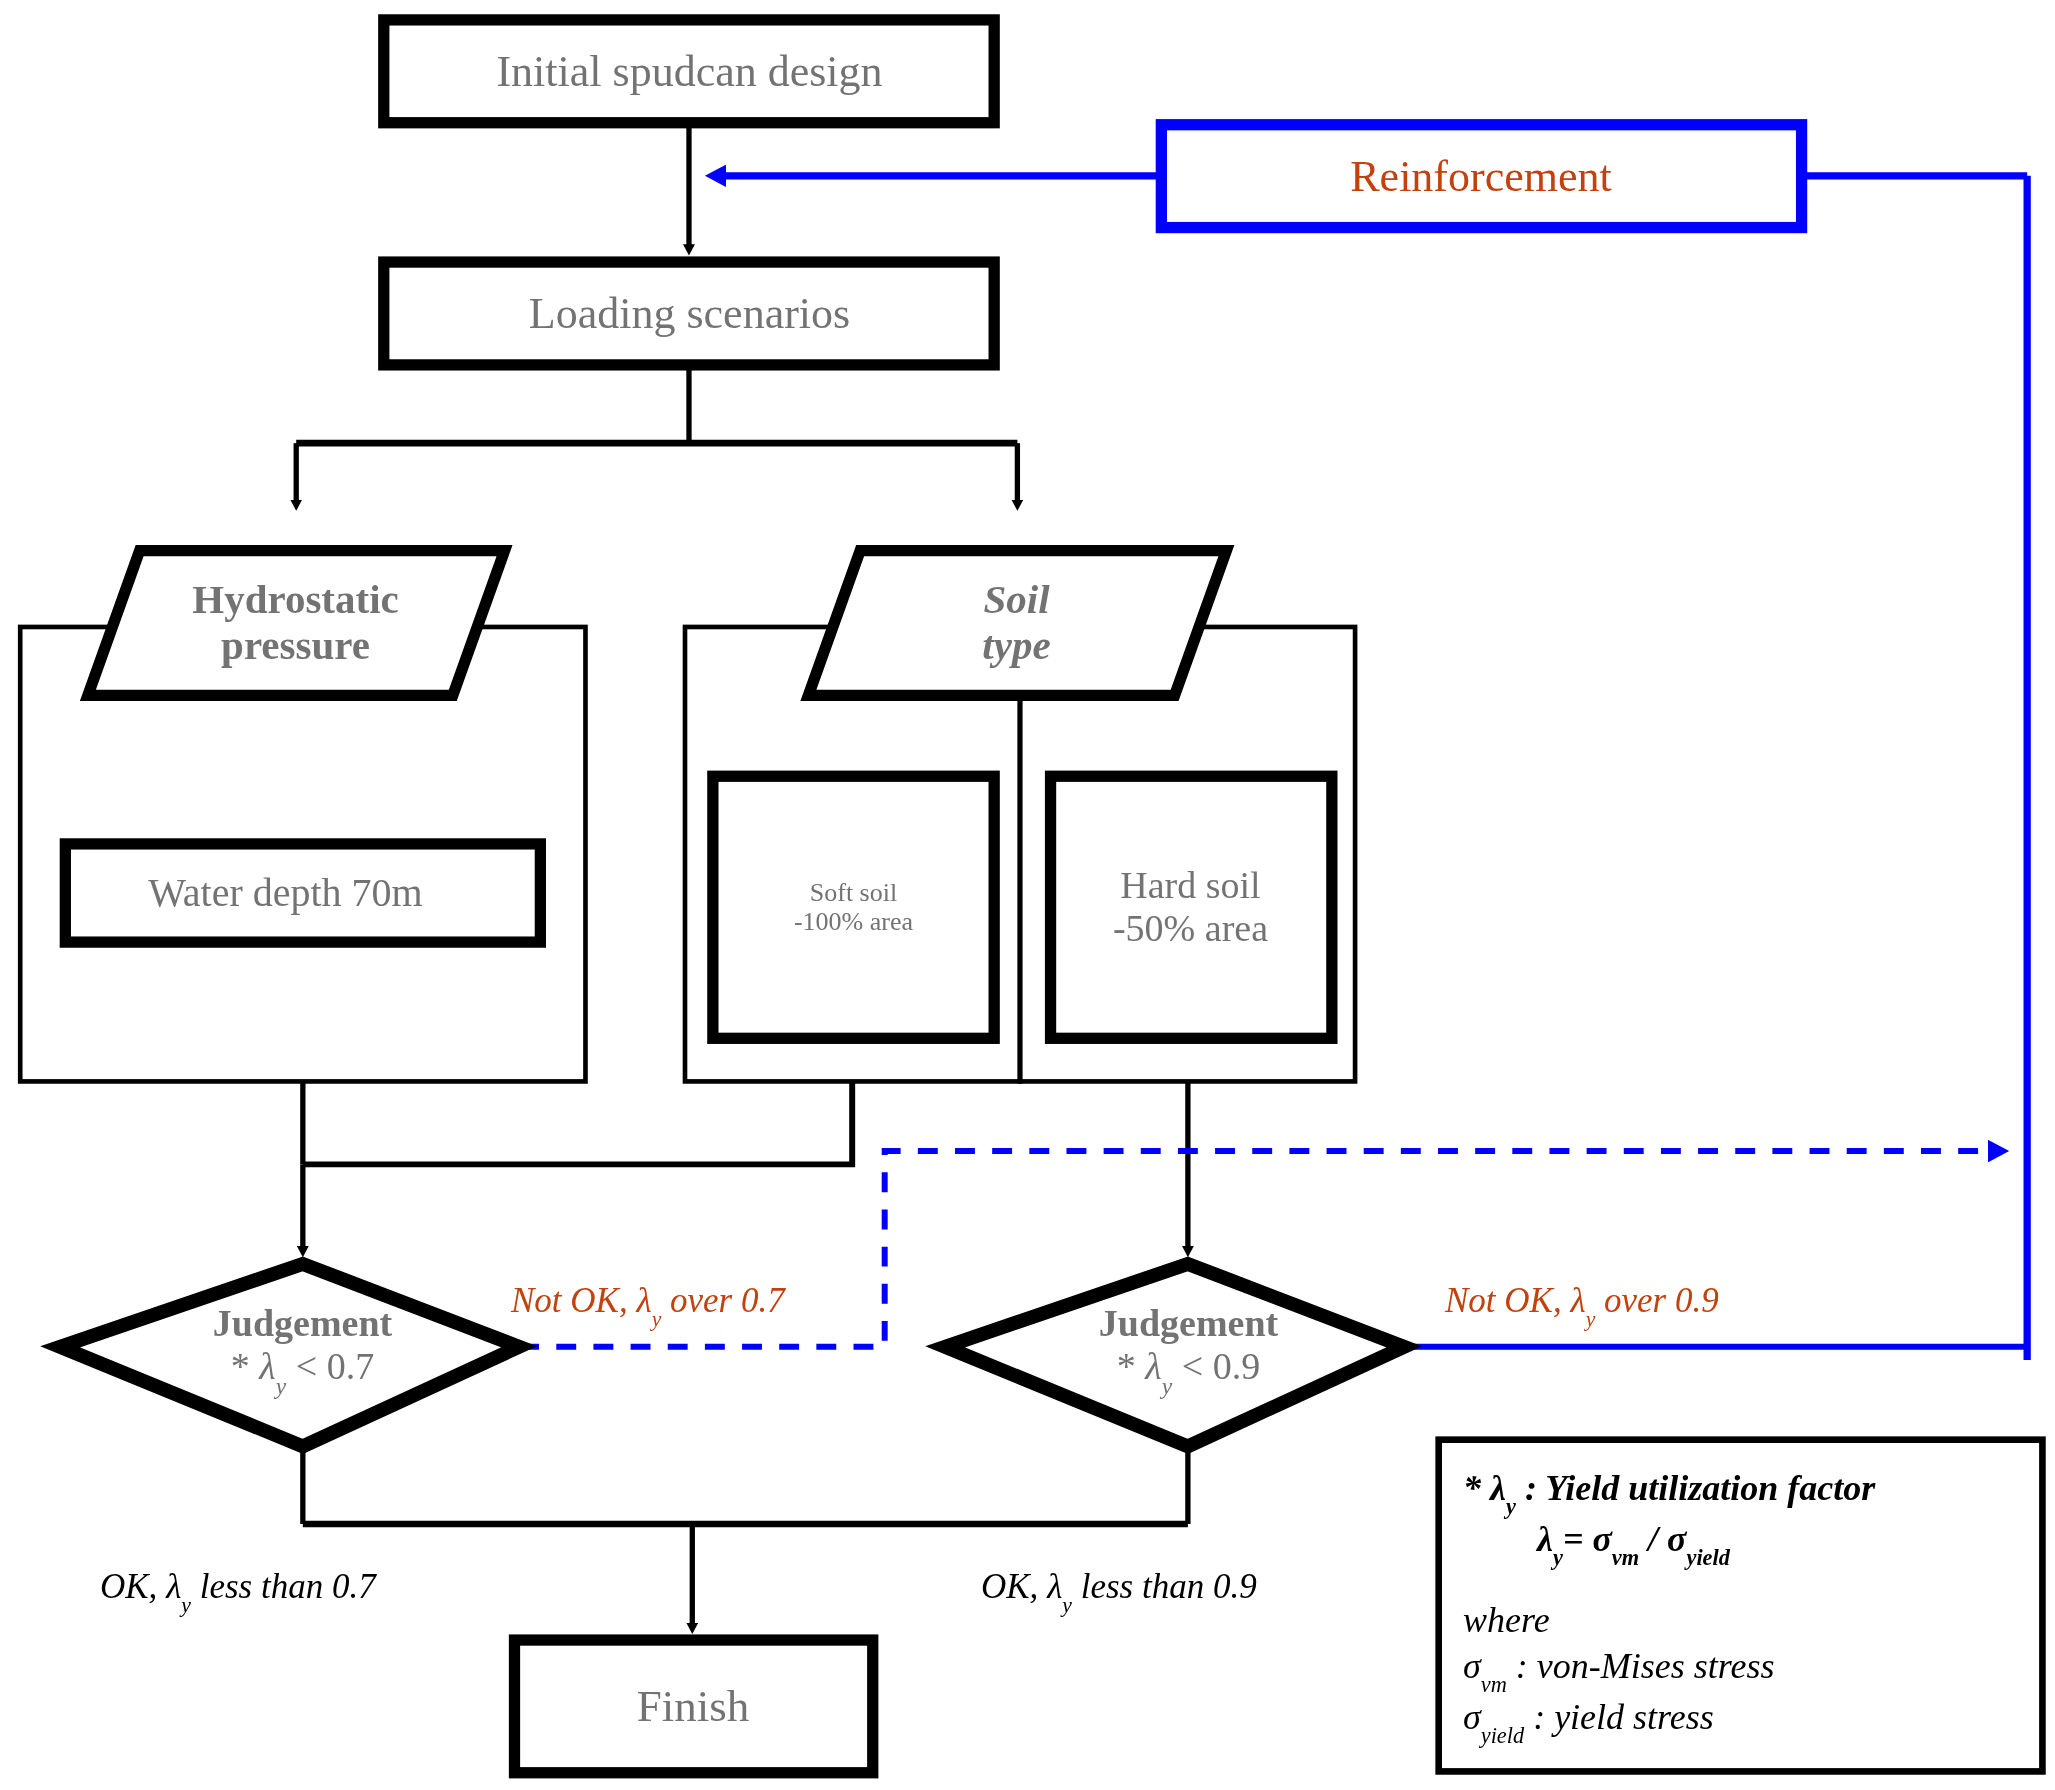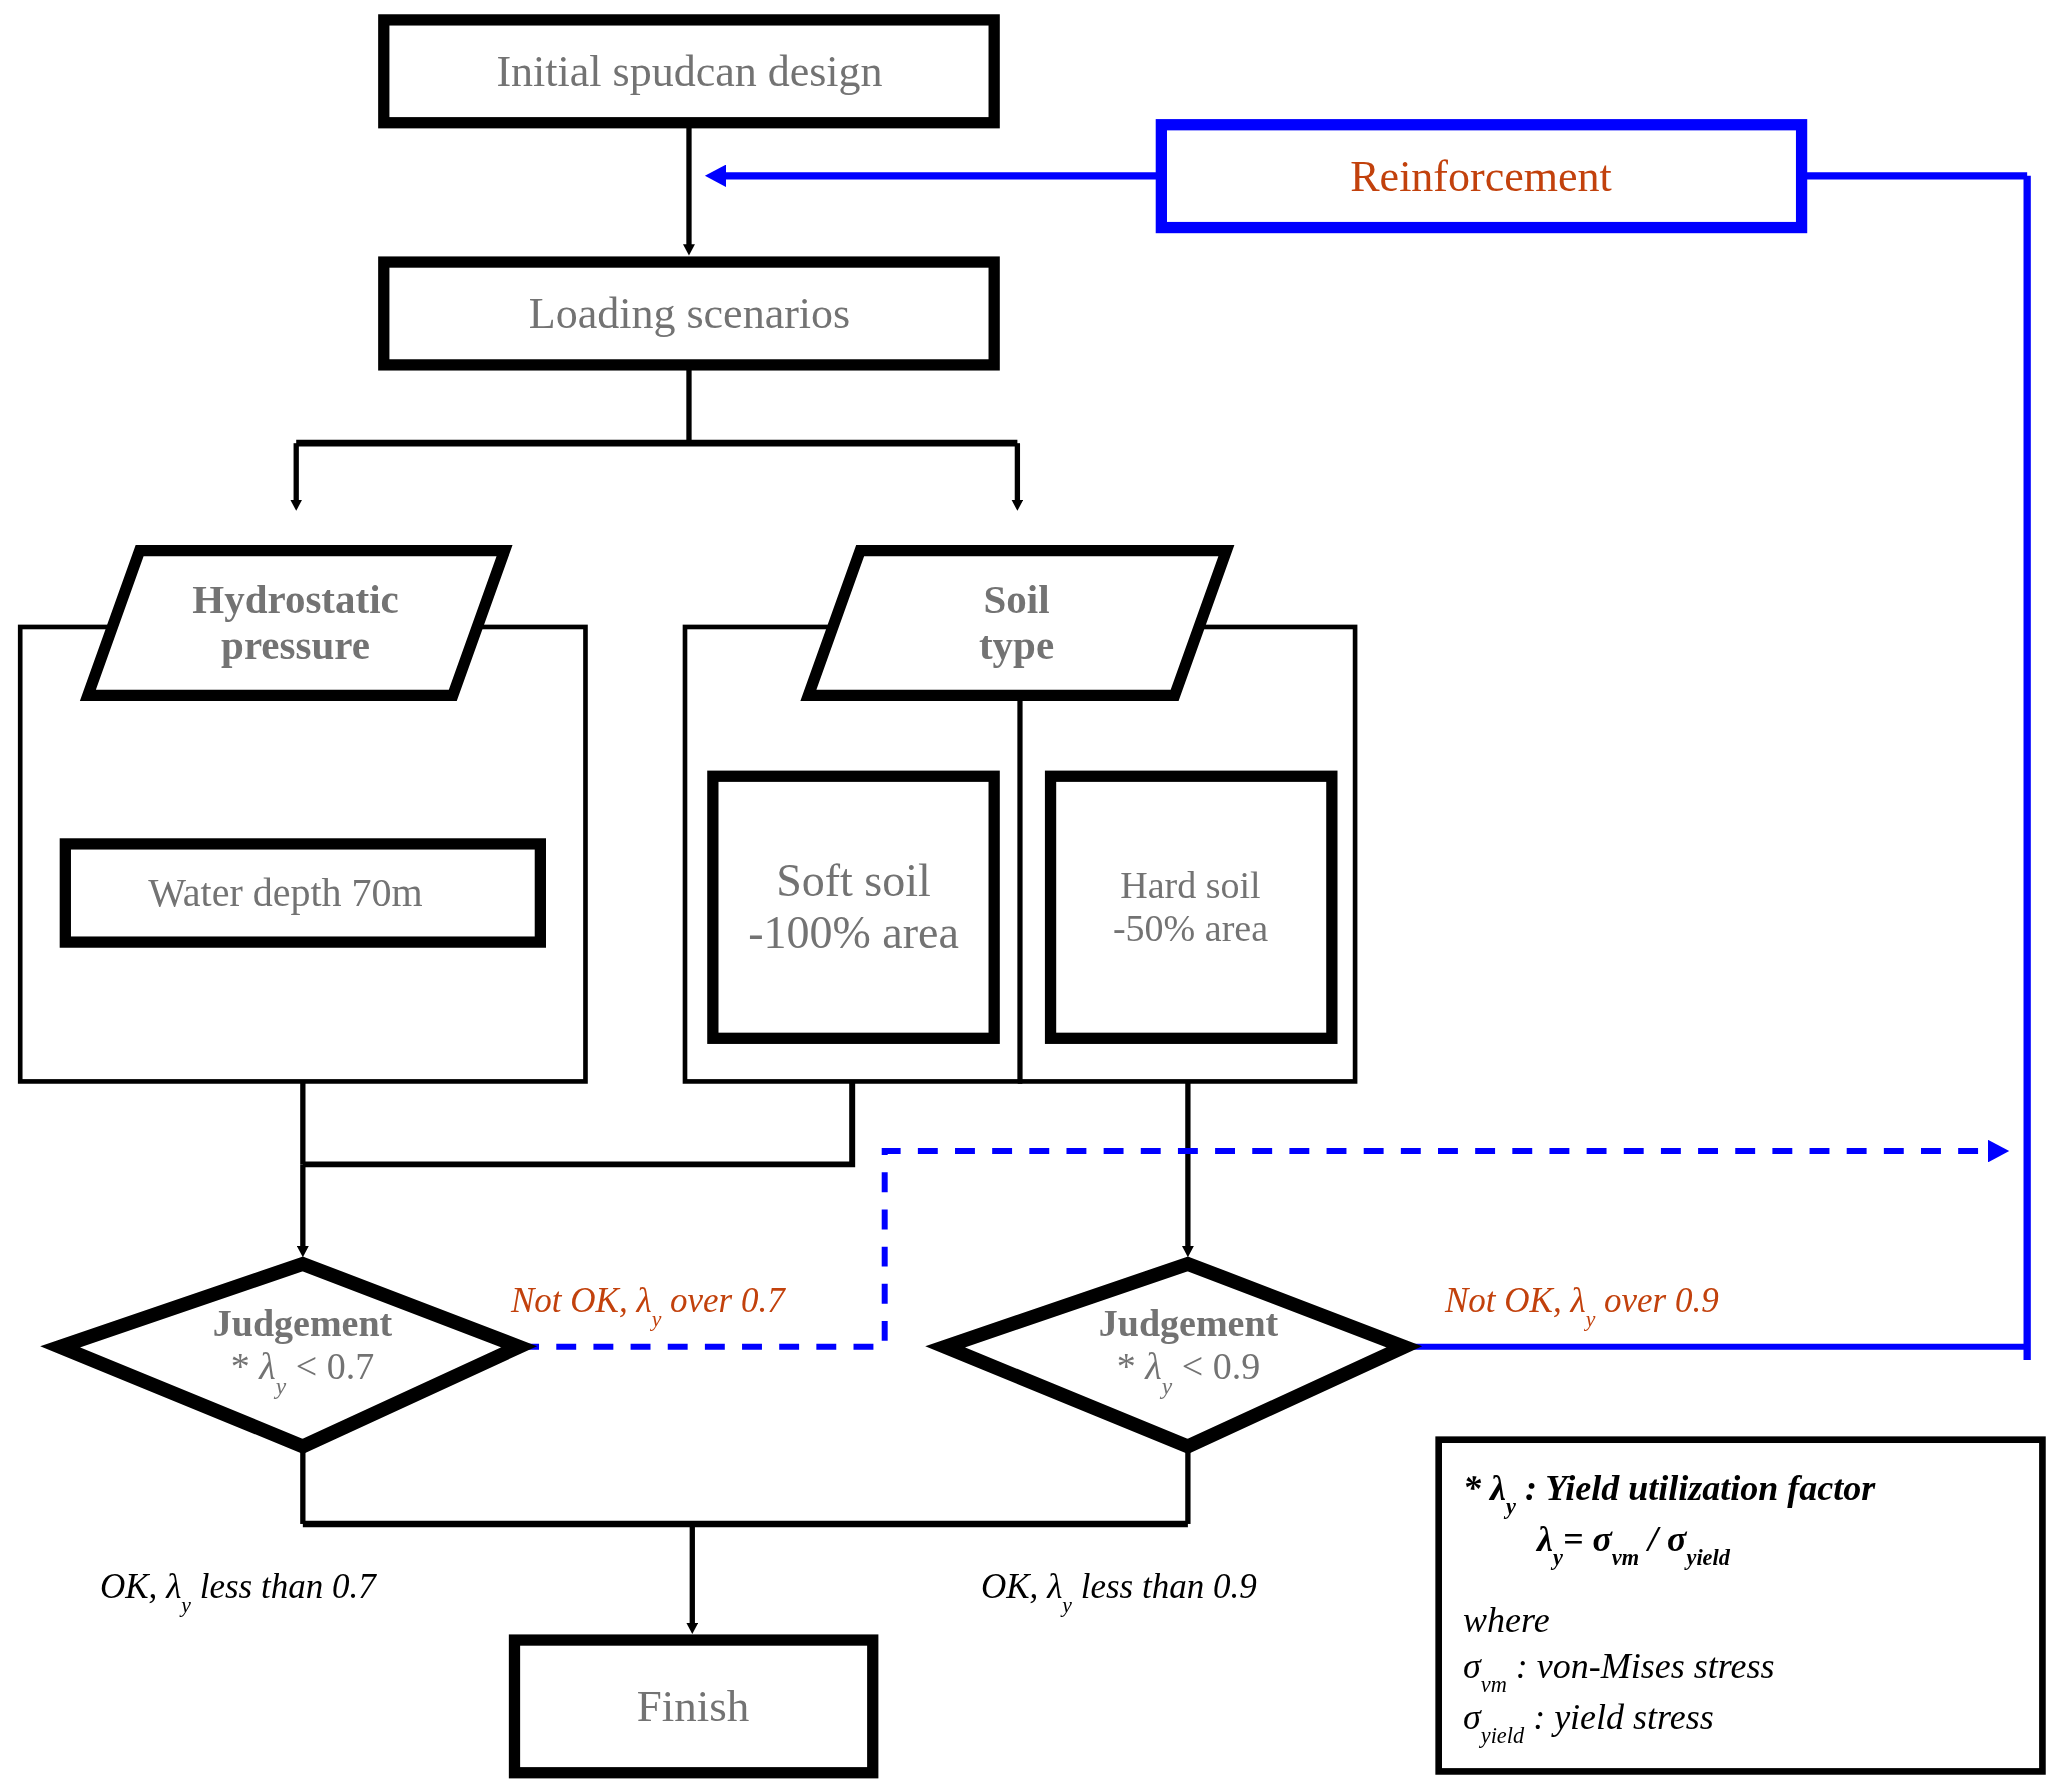--- a/index.html
+++ b/index.html
@@ -149,30 +149,30 @@
 
   <div class="node-text t-serif blue" style="left:1161px; top:125px; width:640px; height:103px; font-size:44px;">
     <span>Reinforcement</span>
   </div>
 
   <div class="node-text t-serif t-bold" style="left:86px; top:552px; width:419px; height:142px; font-size:41px;">
     <span>Hydrostatic</span>
     <span>pressure</span>
   </div>
 
-  <div class="node-text t-serif t-bold" style="left:807px; top:552px; width:419px; height:142px; font-size:41px;">
+  <div class="node-text t-serif t-bold" style="left:807px; top:552px; width:419px; height:142px; font-size:41px;font-style:italic;">
     <span>Soil</span>
     <span>type</span>
   </div>
 
   <div class="node-text t-serif" style="left:48px; top:844px; width:475px; height:98px; font-size:40px;">
     <span>Water depth 70m</span>
   </div>
 
-  <div class="node-text t-serif" style="left:713px; top:776px; width:281px; height:262px; font-size:46px;">
+  <div class="node-text t-serif" style="left:713px; top:776px; width:281px; height:262px; font-size:26px;">
     <span>Soft soil</span>
     <span>-100% area</span>
   </div>
 
   <div class="node-text t-serif" style="left:1050px; top:776px; width:281px; height:262px; font-size:38px;">
     <span>Hard soil</span>
     <span>-50% area</span>
   </div>
 
   <div class="node-text t-serif" style="left:514px; top:1640px; width:358px; height:133px; font-size:45px;">

